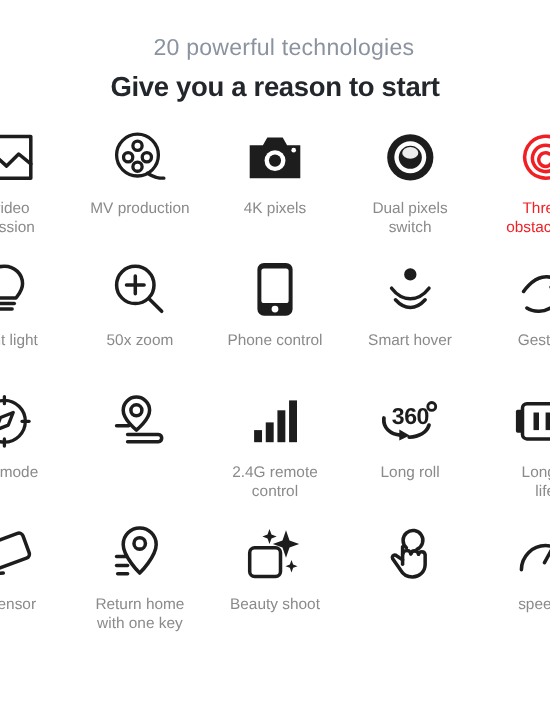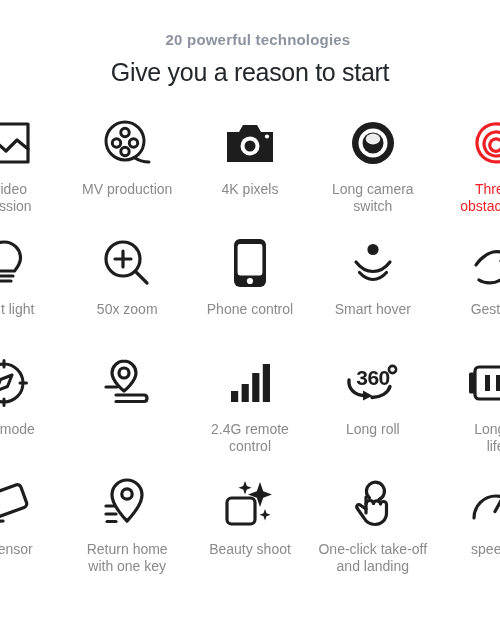--- a/index.html
+++ b/index.html
@@ -22,31 +22,31 @@
     background: #ffffff;
     overflow: hidden;
   }
 
   
   .header {
     padding-top: 30px;
     text-align: center;
   }
   .eyebrow {
-    font-size: 15px;
+    font-size: 21px;
     color: #8b93a0;
     letter-spacing: 0.2px;
     line-height: 1.3;
     margin: 0 0 7px 0;
-    font-weight: 700;
+    font-weight: 400;
     padding-left: 16px;
   }
   .headline {
     font-size: 25px;
-    font-weight: 400;
+    font-weight: 700;
     color: #23272b;
     letter-spacing: -0.3px;
     line-height: 1.2;
     margin: 0;
   }
 
   
   .grid {
     position: absolute;
     top: 112px;
@@ -139,21 +139,21 @@
 
     <div class="cell">
       <div class="icon-wrap">
         <svg width="48" height="48" viewBox="0 0 48 48" fill="none">
           <circle cx="24" cy="24" r="21" fill="#1d1d1d"></circle>
           <circle cx="24" cy="24" r="14.5" fill="#ffffff"></circle>
           <circle cx="24" cy="24" r="10.5" fill="#1d1d1d"></circle>
           <ellipse cx="24" cy="20" rx="7.3" ry="5.4" fill="#ffffff" opacity="0.92"></ellipse>
         </svg>
       </div>
-      <div class="cell-label" style="white-space:pre-line">Long camera
+      <div class="cell-label" style="white-space:pre-line">Dual pixels
 switch</div>
     </div>
 
     <div class="cell highlight">
       <div class="icon-wrap">
         <svg width="50" height="50" viewBox="0 0 50 50" fill="none" stroke="#f01f24" stroke-width="3.2" stroke-linecap="round">
           <path d="M38.5 11.5 A19 19 0 1 0 44 25"></path>
           <path d="M33 17 A12 12 0 1 0 37 25"></path>
           <path d="M28.5 22 A6.2 6.2 0 1 0 31 25.6"></path>
           <path d="M38 5 V22"></path>
@@ -324,22 +324,20 @@
     <div class="cell">
       <div class="icon-wrap">
         <svg width="50" height="50" viewBox="0 0 50 50" fill="none" stroke="#1d1d1d" stroke-width="3.2" stroke-linecap="round" stroke-linejoin="round">
           <path d="M21.5 20 A9 9 0 1 1 31 21.5"></path>
           <path d="M18 19 V35"></path>
           <path d="M18 26 C18 26 18.5 22.5 22 22.5 C25 22.5 25.5 25.5 25.5 25.5"></path>
           <path d="M25.5 25.5 C25.5 25.5 26 22.8 29 22.8 C32 22.8 32.5 25.8 32.5 25.8"></path>
           <path d="M32.5 25.8 C32.5 25.8 33 23.5 35.5 23.5 C38 23.5 38.5 26.2 38.5 26.2 V35 C38.5 42 33 46.5 27 46.5 C21 46.5 18 43.5 16 40 L9 30 C8 28.2 9.5 26 11.8 26.8 L18 31"></path>
         </svg>
       </div>
-      <div class="cell-label" style="white-space:pre-line">One-click take-off
-and landing</div>
     </div>
 
     <div class="cell">
       <div class="icon-wrap">
         <svg width="52" height="46" viewBox="0 0 52 46" fill="none" stroke="#1d1d1d" stroke-width="3.2" stroke-linecap="round" stroke-linejoin="round">
           <path d="M4 38 A22 22 0 1 1 48 38"></path>
           <path d="M33.5 16 L25 31.5"></path>
         </svg>
       </div>
       <div class="cell-label" style="white-space:pre-line">speed c</div>

